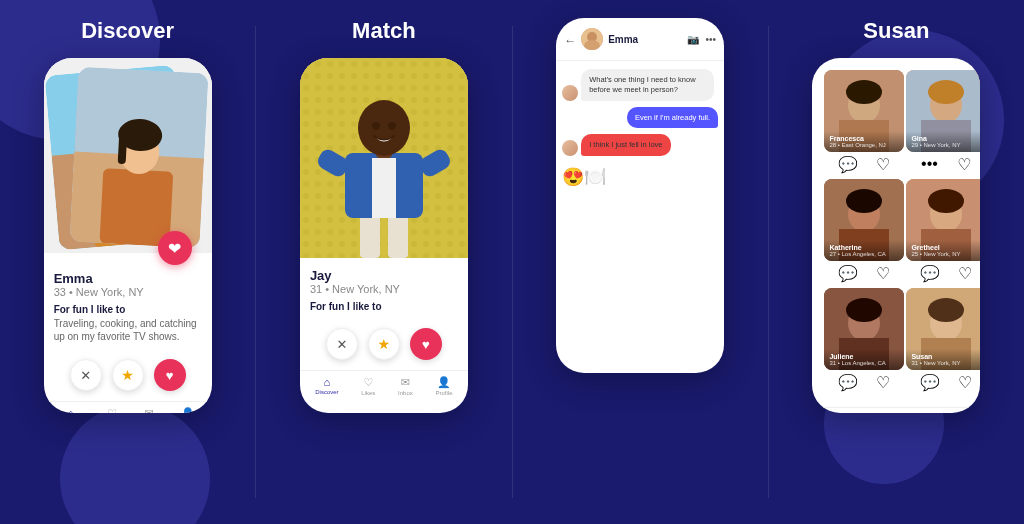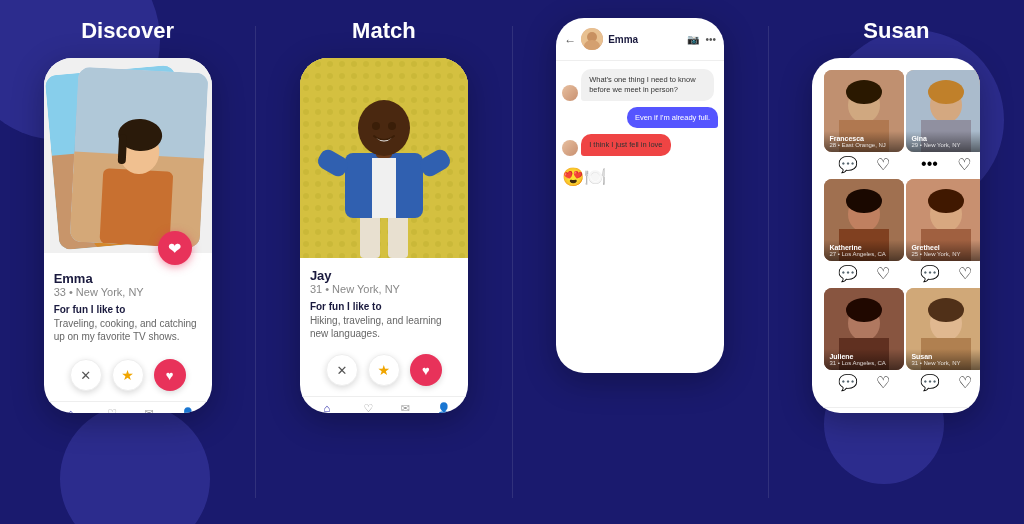--- a/index.html
+++ b/index.html
@@ -543,21 +543,20 @@
 
             <path d="M76 80 Q84 87 92 80 Q84 85 76 80Z" fill="white" opacity="0.9"></path>
           </svg>
         </div>
       </div>
 
       <div class="match-info">
         <div class="profile-name">Jay</div>
         <div class="profile-sub">31 • New York, NY</div>
         <div class="profile-label">For fun I like to</div>
-        <div class="profile-desc">Hiking, traveling, and learning new languages.</div>
       </div>
 
       <div class="action-buttons">
         <div class="action-btn btn-x">✕</div>
         <div class="action-btn btn-star">★</div>
         <div class="action-btn btn-heart">♥</div>
       </div>
 
       <div class="bottom-nav">
         <div class="nav-item active">

